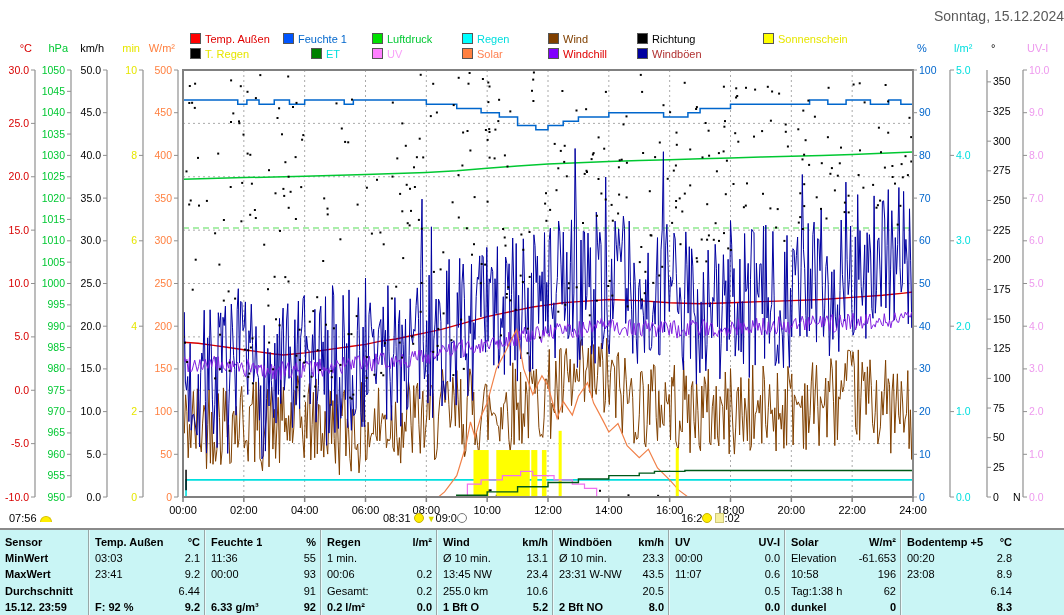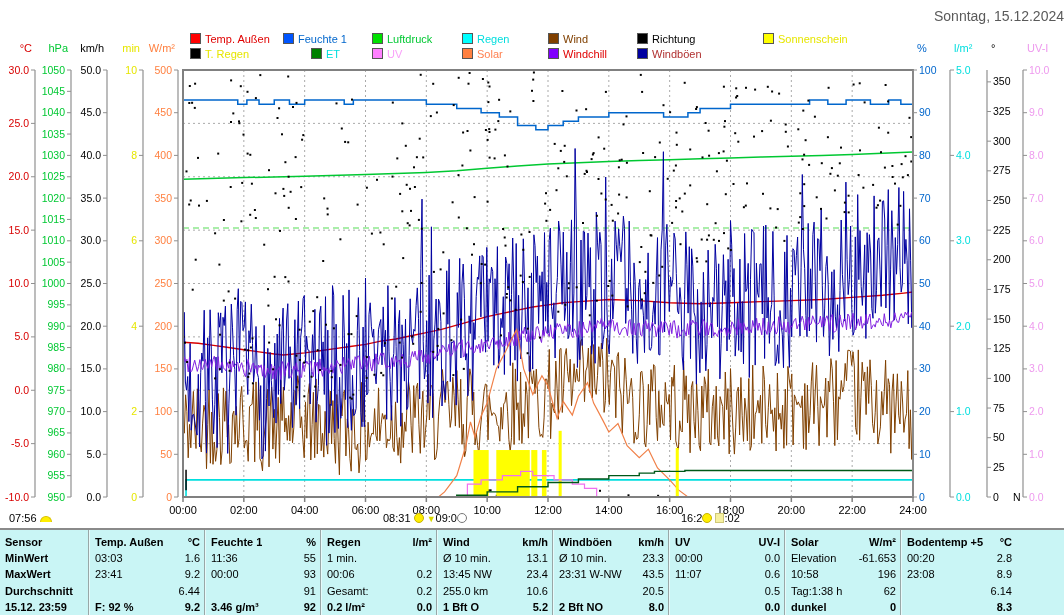--- a/index.html
+++ b/index.html
@@ -783,21 +783,21 @@
         <div class="trow">Durchschnitt</div>
         <div class="trow">15.12. 23:59</div>
       </div>
       <div class="tcol tdata">
         <div class="trow thead">
           <span class="lv">Temp. Außen</span>
           <span class="rv">°C</span>
         </div>
         <div class="trow">
           <span class="lv">03:03</span>
-          <span class="rv">1.6</span>
+          <span class="rv">2.1</span>
         </div>
         <div class="trow">
           <span class="lv">23:41</span>
           <span class="rv">9.2</span>
         </div>
         <div class="trow">
           <span class="lv"></span>
           <span class="rv">6.44</span>
         </div>
         <div class="trow tlast">
@@ -816,21 +816,21 @@
         </div>
         <div class="trow">
           <span class="lv">00:00</span>
           <span class="rv">93</span>
         </div>
         <div class="trow">
           <span class="lv"></span>
           <span class="rv">91</span>
         </div>
         <div class="trow tlast">
-          <span class="lv">3.46 g/m³</span>
+          <span class="lv">6.33 g/m³</span>
           <span class="rv">92</span>
         </div>
       </div>
       <div class="tcol tdata">
         <div class="trow thead">
           <span class="lv">Regen</span>
           <span class="rv">l/m²</span>
         </div>
         <div class="trow">
           <span class="lv">1 min.</span>

